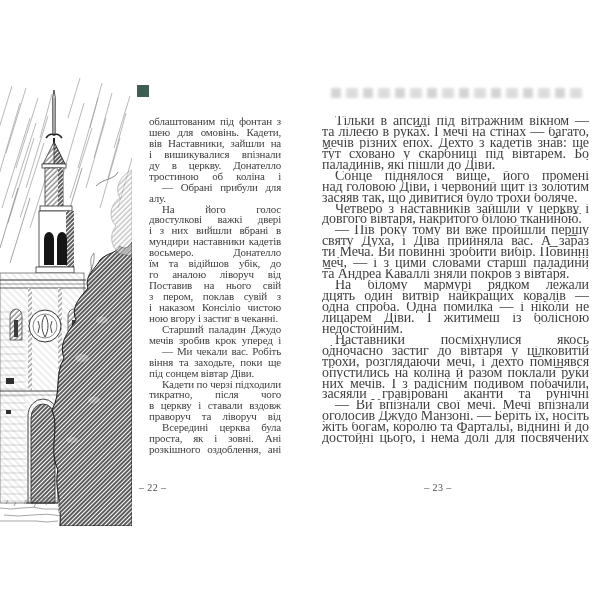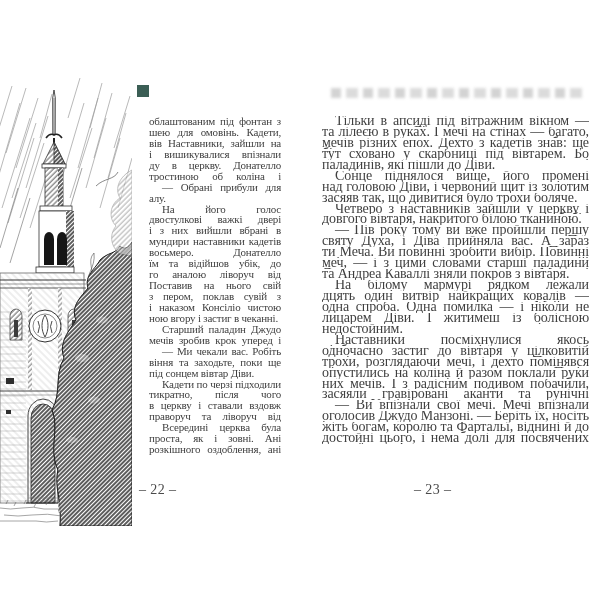--- a/index.html
+++ b/index.html
@@ -9,23 +9,23 @@
   .illus{position:absolute;left:0;top:58px}
   .ornament{position:absolute;left:137px;top:85px;width:12px;height:12px}
   .ghost{position:absolute;left:331px;top:88px;width:254px;height:10px;opacity:.38;filter:blur(1.5px);
          background:repeating-linear-gradient(90deg,#8e8e8e 0 10px,transparent 10px 15px,#a3a3a3 15px 27px,transparent 27px 32px)}
   .col{position:absolute;top:116px;color:#3f3f3f}
   .colL{left:149px;width:132px;font-size:11px;letter-spacing:-0.2px}
   .colR{left:322px;width:267px;font-size:14px;letter-spacing:-0.1px}
   .line{height:10.95px;line-height:10.95px;overflow:hidden;text-align:justify;text-align-last:justify;white-space:normal}
   .line.end{text-align-last:left}
   .line.ind{text-indent:13px}
-  .pagenum{position:absolute;top:482px;font-size:14px;color:#4a4a4a;letter-spacing:.4px}
+  .pagenum{position:absolute;top:482px;font-size:10px;color:#4a4a4a;letter-spacing:.4px}
   .pnL{left:139px}
-  .pnR{left:414px;width:92px;}
+  .pnR{left:392px;width:92px;text-align:center}
 </style>
 </head>
 <body>
 
 <div class="spread">
 
   <svg class="illus" width="132" height="468" viewBox="0 0 132 468">
     <defs>
       <pattern id="hD" width="3" height="3" patternUnits="userSpaceOnUse" patternTransform="rotate(45)">
         <rect width="3" height="3" fill="#ffffff"></rect>

